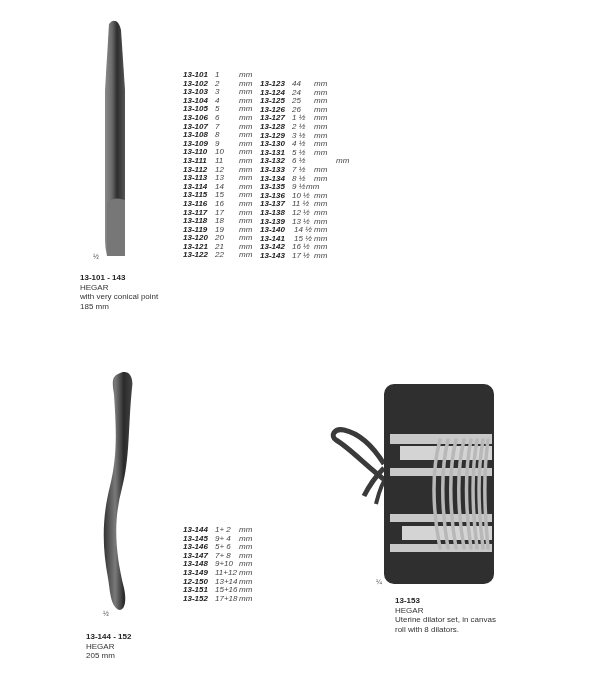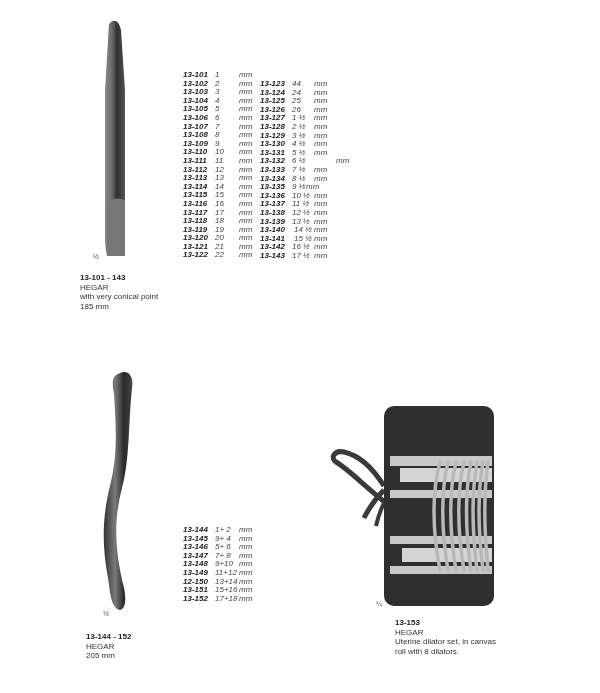--- a/index.html
+++ b/index.html
@@ -323,21 +323,21 @@
         <span class="unit">mm</span>
       </div>
       <div class="row">
         <span class="code">13-152</span>
         <span class="size" style="width: 24px; display: inline-block;">17+18</span>
         <span class="unit">mm</span>
       </div>
     </div>
 </div>
 
-<div class="abs" style="left:300px;top:386px;width:300px;height:300px;">
+<div class="abs" style="left:300px;top:364px;width:300px;height:300px;">
   <svg class="abs" style="left:28px;top:14px;" width="170" height="210" viewBox="0 0 170 210">
 
     <path d="M62 106 C40 90 22 70 8 62 C2 58 6 50 16 52 C34 56 46 70 56 86" stroke="#3a3a3a" stroke-width="5" fill="none"></path>
     <path d="M56 90 C46 100 40 110 36 118" stroke="#3a3a3a" stroke-width="5" fill="none"></path>
     <path d="M60 96 C52 108 50 118 48 126" stroke="#3a3a3a" stroke-width="4" fill="none"></path>
 
     <rect x="56" y="6" width="110" height="200" rx="10" fill="#2f2f2f"></rect>
 
     <rect x="62" y="56" width="102" height="10" fill="#c8c8c8"></rect>
     <rect x="72" y="68" width="92" height="14" fill="#d4d4d4"></rect>

